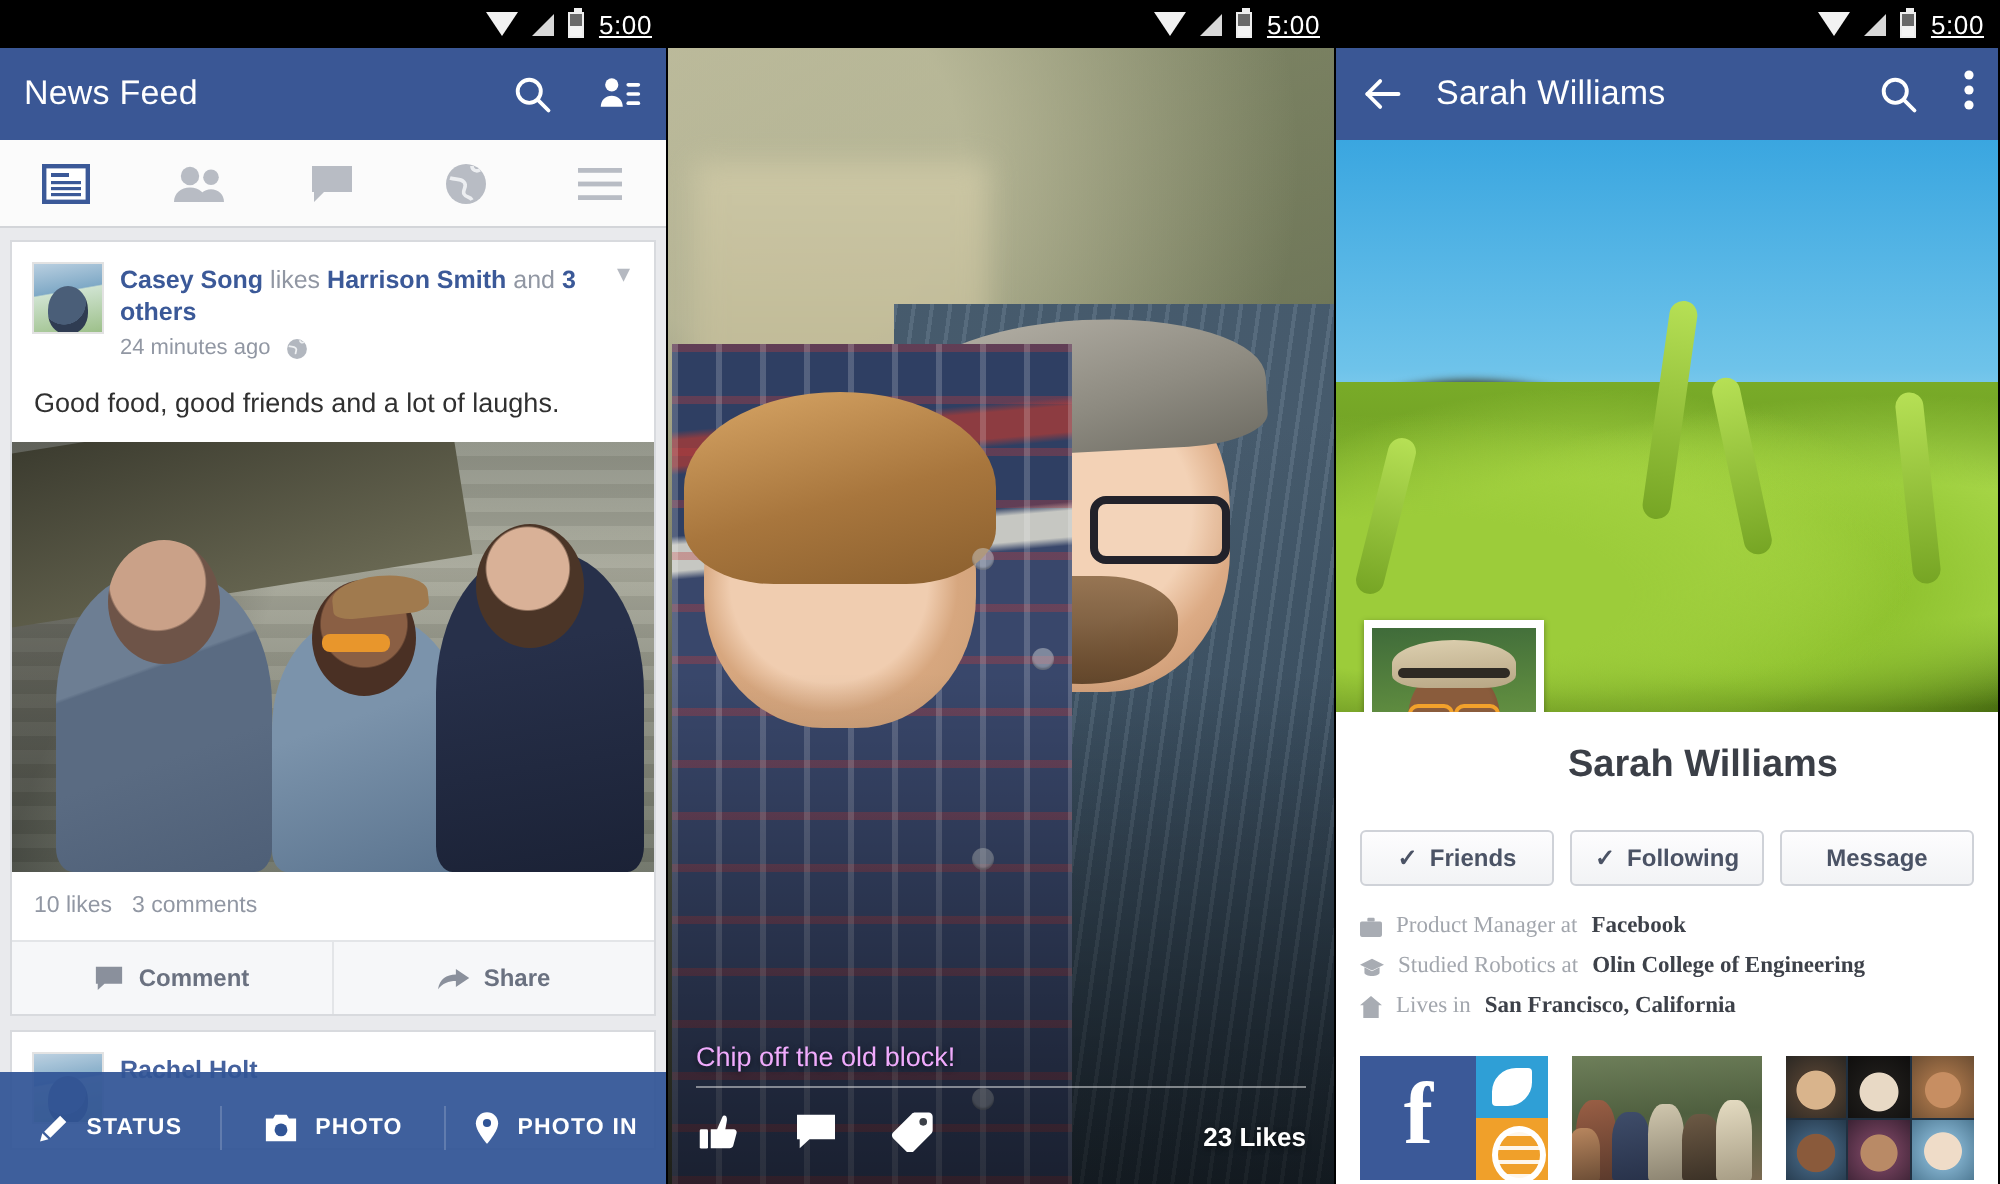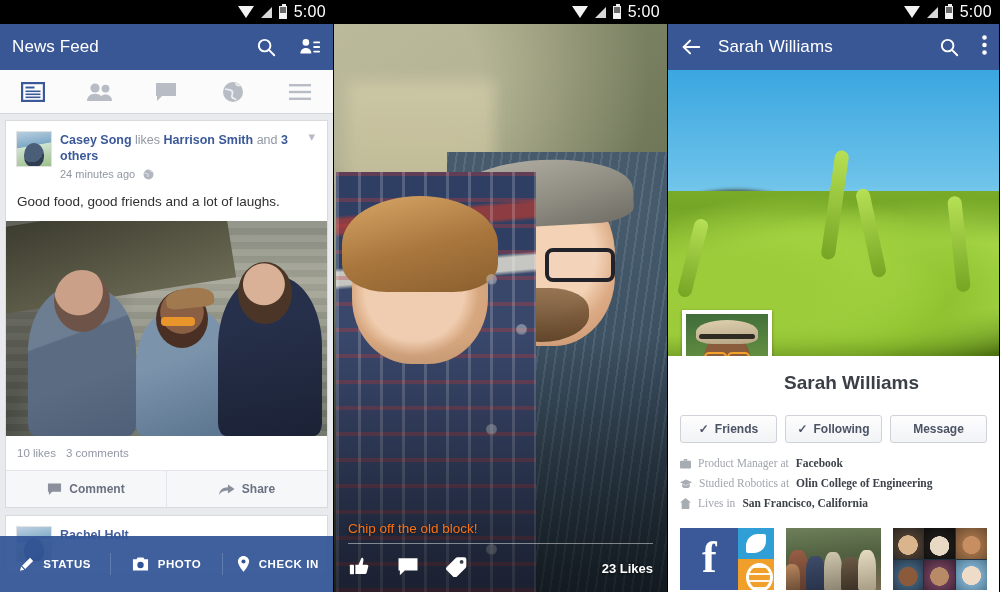--- a/index.html
+++ b/index.html
@@ -39,21 +39,21 @@
     border: 1px solid #eee; position: relative; margin-top: 0px;
   }
   .sb-batt::before {
     content:""; position:absolute; top:-3px; left:2px;
     width:4px; height:2px; background:#eee;
   }
   .sb-batt::after {
     content:""; position:absolute; bottom:0; left:0; right:0;
     height:5px; background:#f4f4f4;
   }
-  .sb-time { font-size: 16px; letter-spacing: .3px; }
+  .sb-time { font-size: 13px; letter-spacing: .3px; text-decoration: underline; }
 
   
   .appbar {
     height: 46px; background: #3a5795; display: flex; align-items: center;
     padding: 0 12px; color: #fff; position: relative; z-index: 40;
   }
   .appbar-title { font-size: 17px; flex: 1; letter-spacing: .1px; }
   .appbar .icons { display: flex; align-items: center; gap: 22px; }
   .ic { width: 22px; height: 22px; display:block; }
 
@@ -217,21 +217,21 @@
   .ph-btn-dot {
     position:absolute; width: 11px; height: 11px; border-radius: 50%;
     background: rgba(210,215,220,.45); box-shadow: inset 0 -1px 1px rgba(0,0,0,.25);
   }
   .ph-vignette {
     position:absolute; inset:0;
     background: linear-gradient(180deg, rgba(0,0,0,0) 55%, rgba(0,0,0,.42) 88%, rgba(0,0,0,.55) 100%);
   }
   .ph-caption {
     position:absolute; left: 14px; right: 14px; bottom: 56px;
-    color: #f97316; font-size: 13.5px; text-shadow: 0 1px 3px rgba(0,0,0,.6);
+    color: #f0abfc; font-size: 13.5px; text-shadow: 0 1px 3px rgba(0,0,0,.6);
   }
   .ph-rule {
     position:absolute; left: 14px; right: 14px; bottom: 48px; height: 1px;
     background: rgba(255,255,255,.45);
   }
   .ph-bar {
     position:absolute; left: 0; right: 0; bottom: 0; height: 48px;
     display: flex; align-items: center; padding: 0 14px;
   }
   .ph-bar .ph-icons { display:flex; gap: 26px; flex: 1; align-items:center; }
@@ -494,21 +494,21 @@
           <path d="M6 0h6l1.2 2H17v12H1V2h3.8z"></path>
           <circle cx="9" cy="8" r="3.4" fill="#305496"></circle>
         </svg>
         <span>PHOTO</span>
       </div>
       <div class="cb">
         <svg width="13" height="16" viewBox="0 0 14 17" fill="#fff">
           <path d="M7 0C3.7 0 1 2.6 1 5.9 1 10.3 7 17 7 17s6-6.7 6-11.1C13 2.6 10.3 0 7 0z"></path>
           <circle cx="7" cy="5.8" r="2.2" fill="#305496"></circle>
         </svg>
-        <span>CHECK IN</span>
+        <span>PHOTO IN</span>
       </div>
     </div>
   </div>
 
   <div class="panel p2">
 
     <div class="statusbar">
       <span class="sb-wifi"></span>
       <span class="sb-signal"></span>
       <span class="sb-batt"></span>

